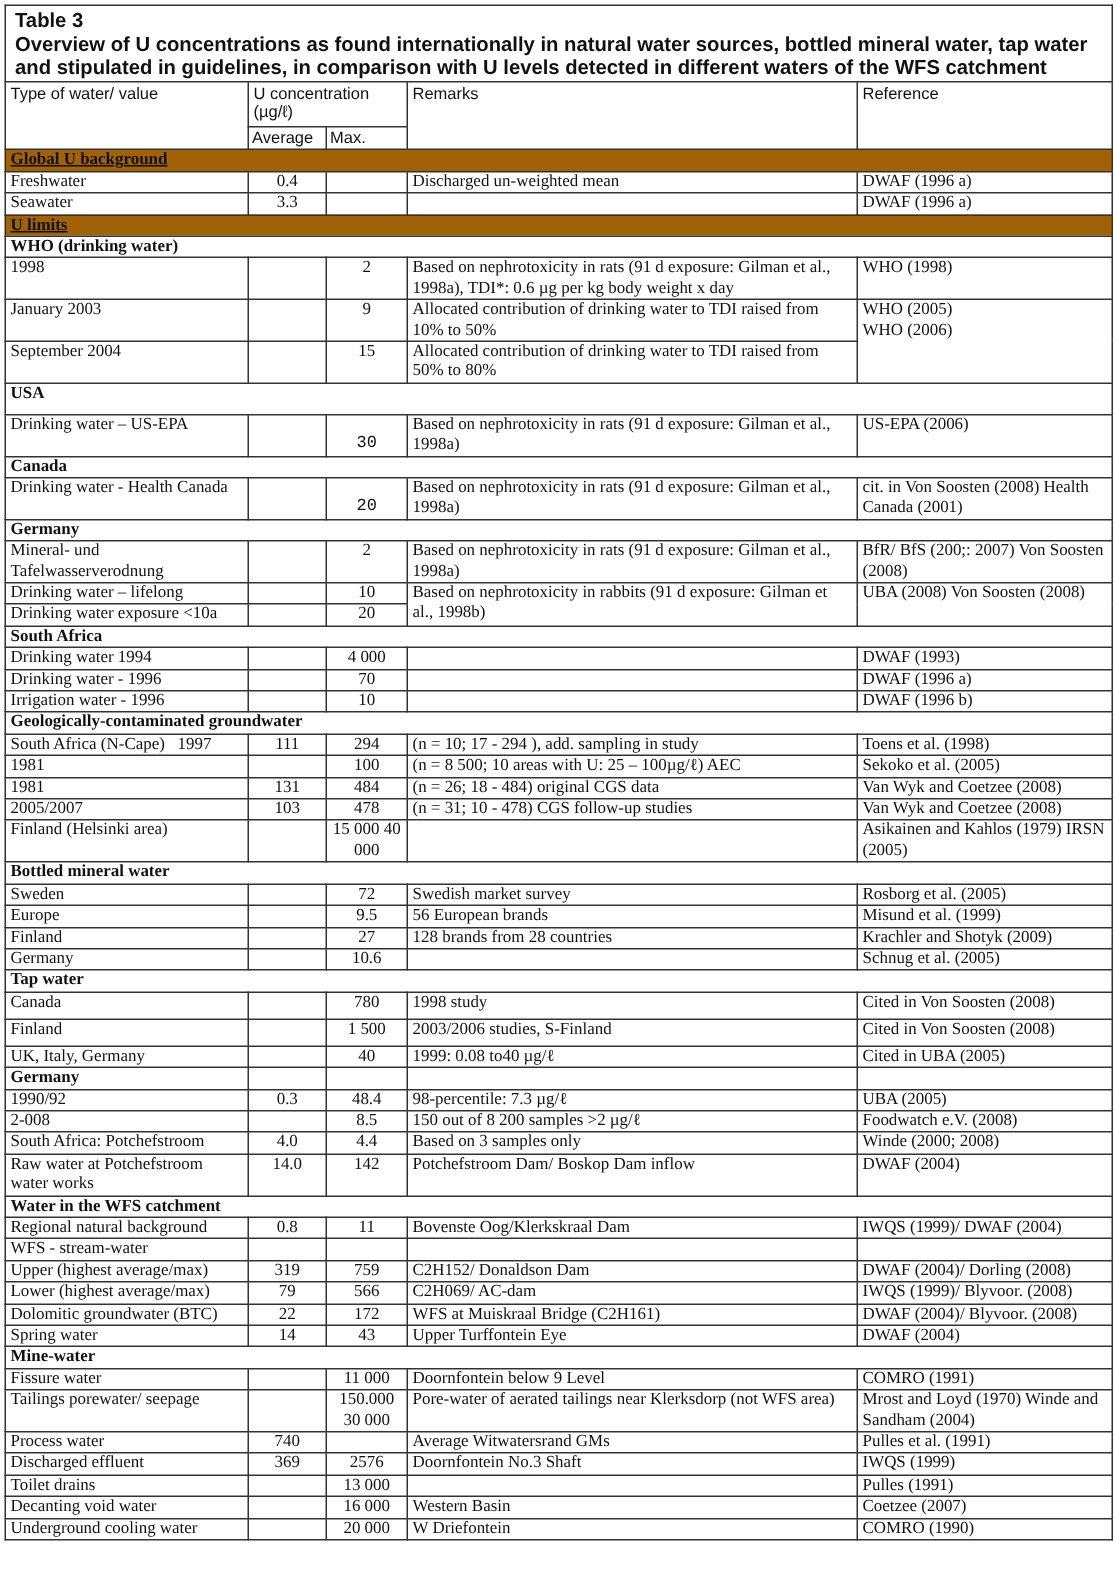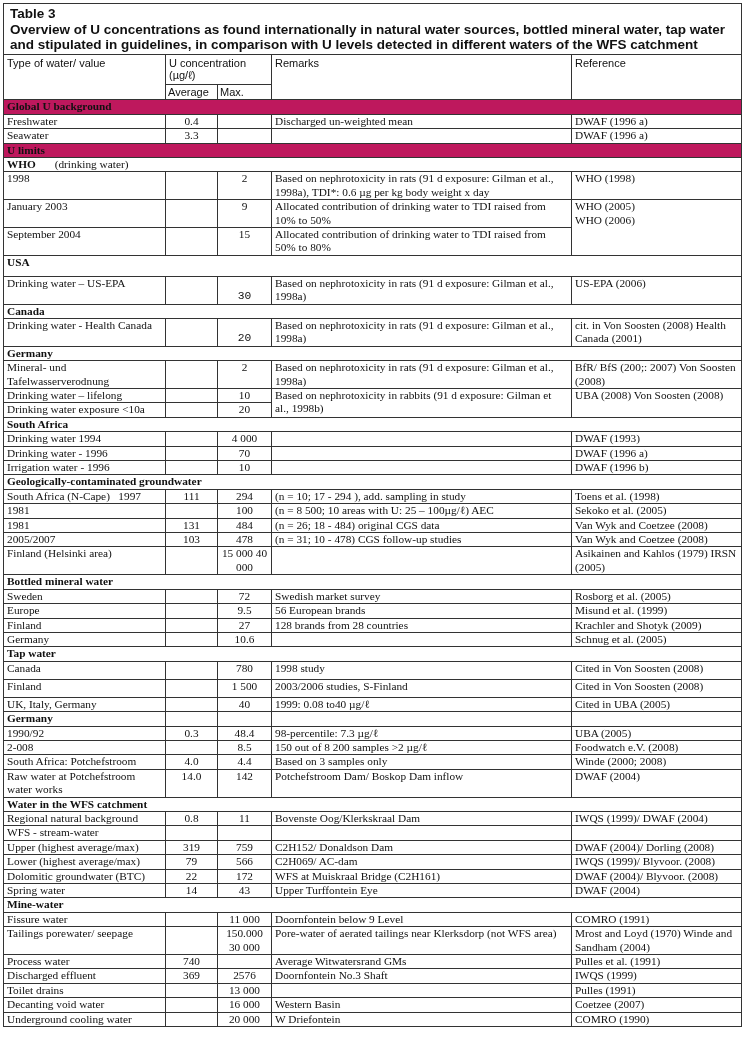--- a/index.html
+++ b/index.html
@@ -12,26 +12,26 @@
   col.c-avg { width: 52px; }
   col.c-max { width: 54px; }
   col.c-rem { width: 300px; }
   col.c-ref { width: 170px; }
   .title-cell { text-align: left; font-family: "Liberation Sans", sans-serif;
                 font-size: 13.5px; line-height: 15.5px; padding: 2px 6px 1px; font-weight: bold; }
   .hdr { font-family: "Liberation Sans", sans-serif; font-weight: normal; font-size: 11px;
          line-height: 12.6px; padding: 2px 3px; }
   .hdr.sub { padding: 1px 2px; }
   .section td { font-weight: bold; }
-  .section.shaded td { background: #be185d; }
+  .section.shaded td { background: #a16207; text-decoration: underline; }
   .num { text-align: center; }
   .bottom { vertical-align: bottom; font-family: Liberation Mono, monospace; }
   .row2 td { height: 26px; }
   .sec-tall td { height: 20px; }
-  .normal-weight { font-weight: normal; margin-left: 16px; }
+  .normal-weight { font-weight: bold; }
 </style>
 </head>
 <body>
 
 <div class="wrap">
 <table>
   <colgroup>
     <col class="c-type">
         <col class="c-avg">
         <col class="c-max">

